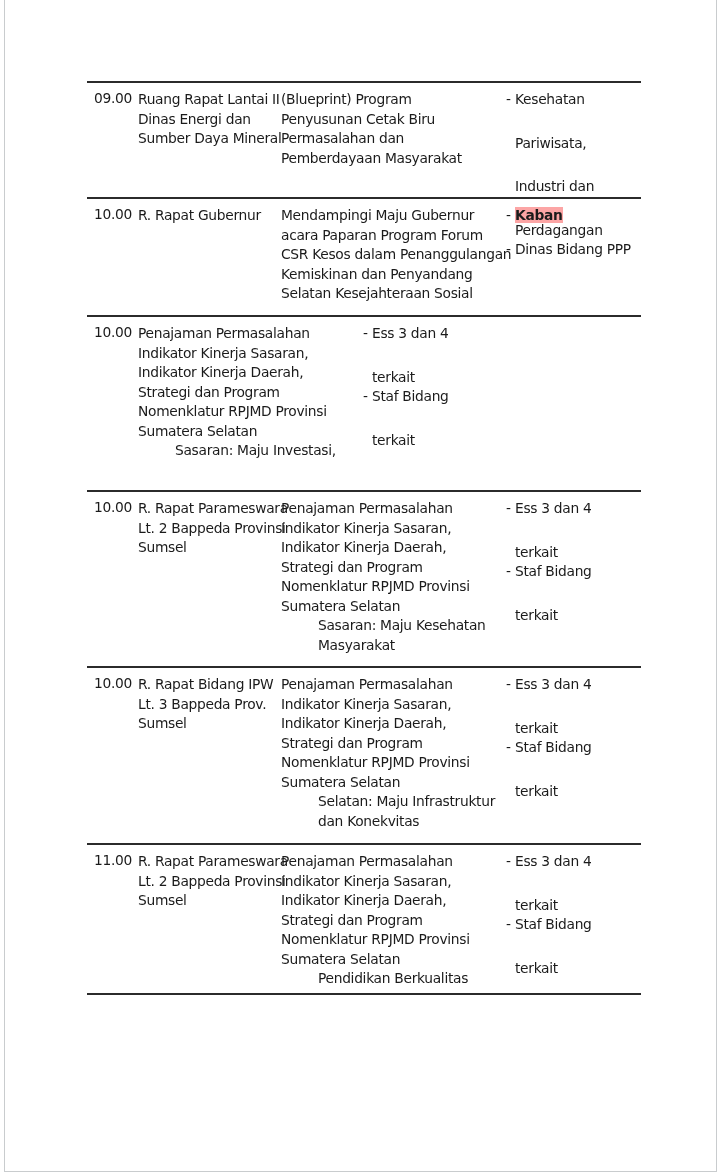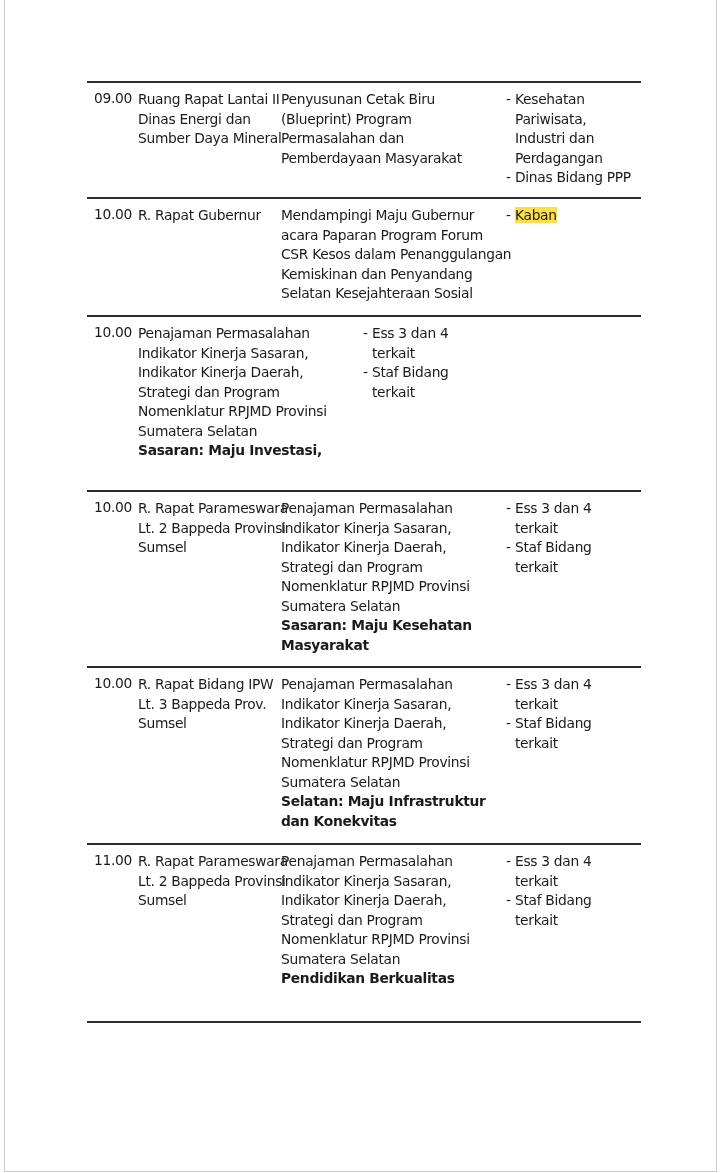--- a/index.html
+++ b/index.html
@@ -25,41 +25,41 @@
     display:flex;
     box-sizing:border-box;
     border-top:2px solid #2b2b2b;
   }
   .cell{box-sizing:border-box;padding-top:7px;}
   .time{width:51px;padding-left:7px;}
   .location{width:143px;}
   .activity{width:225px;}
   .participants{flex:1;}
   .line{line-height:19.5px;white-space:nowrap;}
-  .bold{font-weight:700;}
+  .bold{font-weight:400;margin-left:37px;}
   .pline{line-height:19.5px;white-space:nowrap;display:block;}
-  .pline.cont{padding-left:9px;}
+  .pline.cont{padding-left:9px;margin-top:24px;}
   .dash{display:inline-block;width:9px;}
-  .pitem.highlight .ptxt{background:#fde047;font-weight:400;}
+  .pitem.highlight .ptxt{background:#fca5a5;font-weight:700;}
 </style>
 </head>
 <body>
 
 <div class="page">
   <div class="schedule-table">
       <div class="row" style="height: 116px;">
     <div class="cell time">09.00</div>
     <div class="cell location">
           <div class="line">Ruang Rapat Lantai II</div>
           <div class="line">Dinas Energi dan</div>
           <div class="line">Sumber Daya Mineral</div>
         </div>
     <div class="cell activity">
+          <div class="line">(Blueprint) Program</div>
           <div class="line">Penyusunan Cetak Biru</div>
-          <div class="line">(Blueprint) Program</div>
           <div class="line">Permasalahan dan</div>
           <div class="line">Pemberdayaan Masyarakat</div>
         </div>
     <div class="cell participants">
           <div class="pitem">
             <div class="pline first"><span class="dash">-</span><span class="ptxt">Kesehatan</span></div>
             <div class="pline cont">Pariwisata,</div>
             <div class="pline cont">Industri dan</div>
             <div class="pline cont">Perdagangan</div>
           </div>
@@ -157,21 +157,21 @@
           <div class="pitem">
             <div class="pline first"><span class="dash">-</span><span class="ptxt">Ess 3 dan 4</span></div>
             <div class="pline cont">terkait</div>
           </div>
           <div class="pitem">
             <div class="pline first"><span class="dash">-</span><span class="ptxt">Staf Bidang</span></div>
             <div class="pline cont">terkait</div>
           </div>
         </div>
   </div>
-      <div class="row" style="height: 178px;">
+      <div class="row" style="height: 150px;">
     <div class="cell time">11.00</div>
     <div class="cell location">
           <div class="line">R. Rapat Parameswara</div>
           <div class="line">Lt. 2 Bappeda Provinsi</div>
           <div class="line">Sumsel</div>
         </div>
     <div class="cell activity">
           <div class="line">Penajaman Permasalahan</div>
           <div class="line">Indikator Kinerja Sasaran,</div>
           <div class="line">Indikator Kinerja Daerah,</div>

